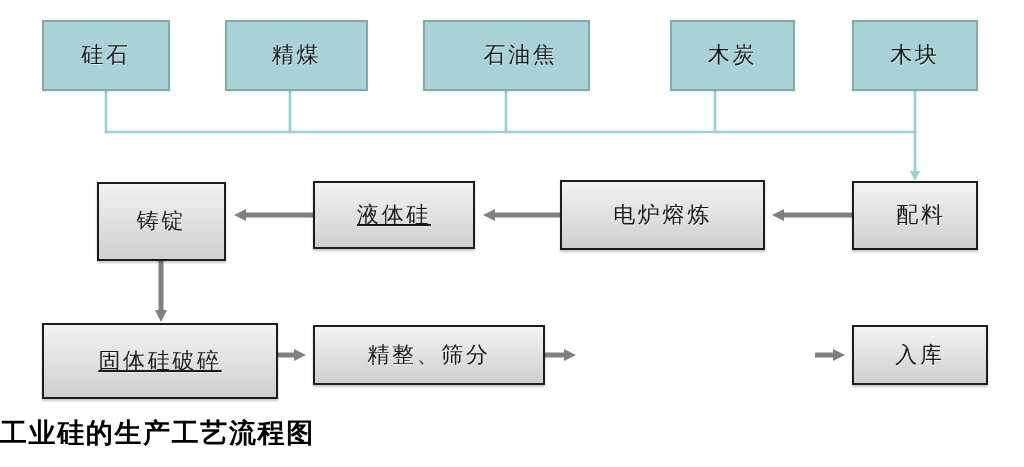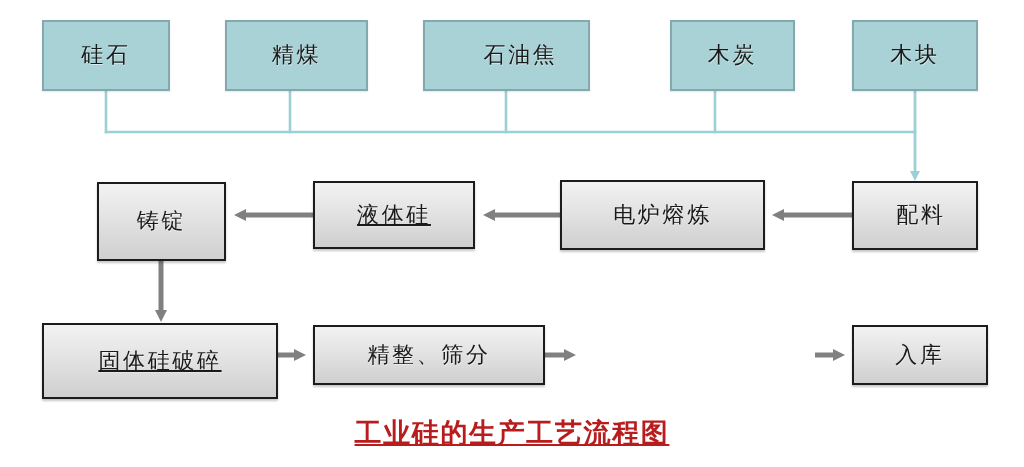--- a/index.html
+++ b/index.html
@@ -65,27 +65,25 @@
     display: block;
     text-shadow: 0.5px 0.5px 0 rgba(255,255,255,0.55);
   }
 
   
   #caption {
     position: absolute;
     left: 0;
     top: 415px;
     width: 1024px;
-    text-align: center;
     font-family: "DejaVu Sans", "Liberation Sans", sans-serif;
     font-weight: bold;
     font-size: 27px;
     letter-spacing: 0.06em;
-    color: #b91c1c;
-    text-decoration: underline;
+    color: #000000;
   }
 </style>
 </head>
 <body>
 
 <div id="diagram">
 
   <svg id="wires" viewBox="0 0 1024 467" width="1024" height="467">
     <defs>
       <marker id="arrow-teal" markerWidth="12" markerHeight="12" refX="5" refY="6" orient="auto" markerUnits="userSpaceOnUse">

